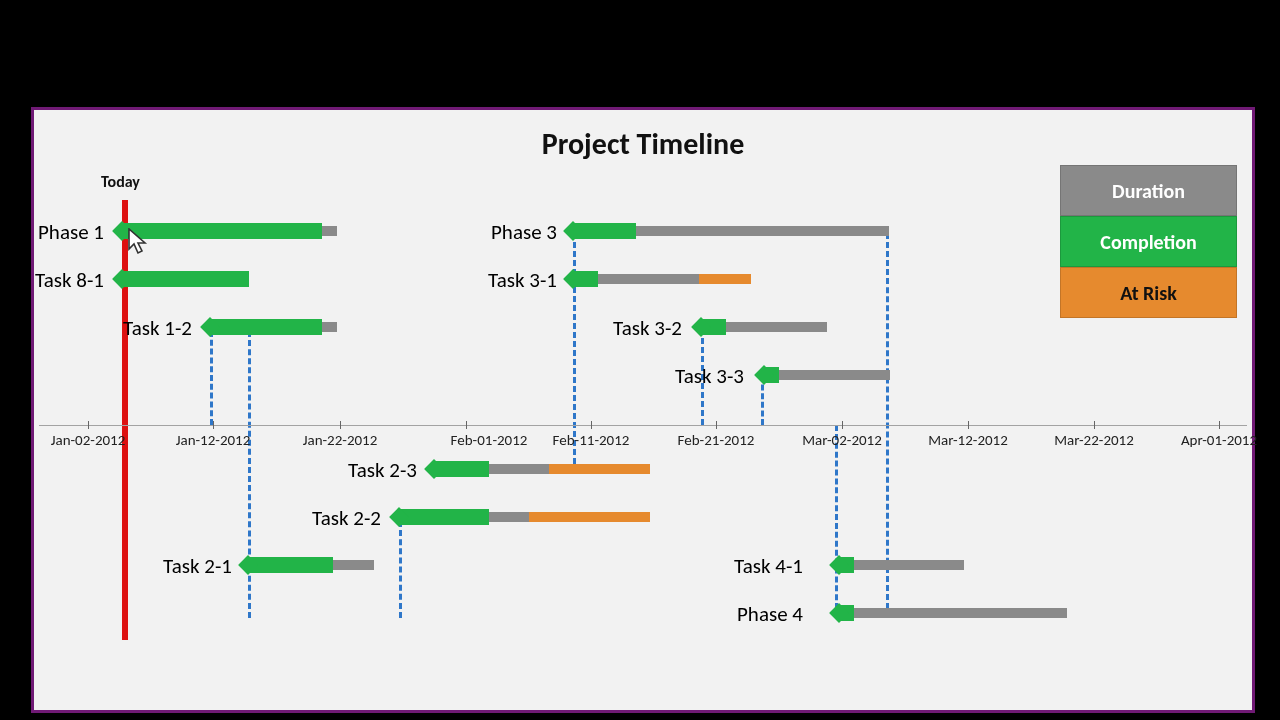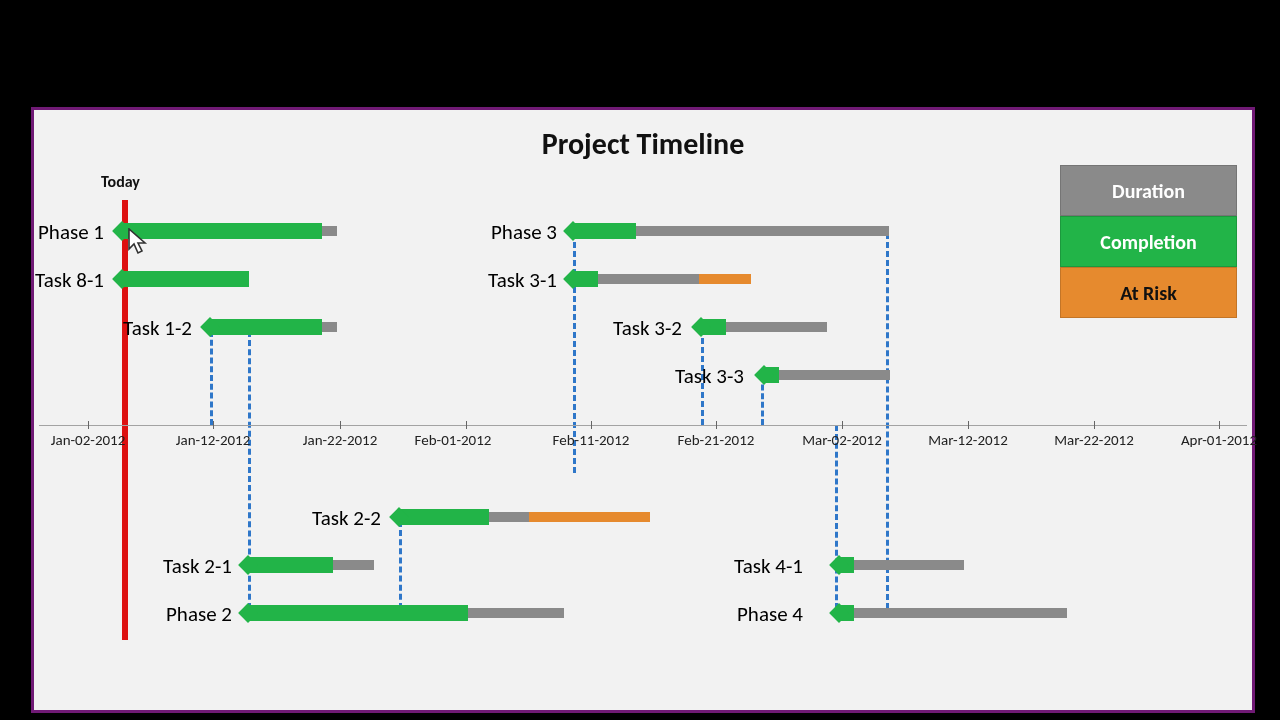--- a/index.html
+++ b/index.html
@@ -73,21 +73,21 @@
     <div class="axis-tick" style="left:552px;"></div>
     <div class="axis-tick" style="left:677px;"></div>
     <div class="axis-tick" style="left:803px;"></div>
     <div class="axis-tick" style="left:929px;"></div>
     <div class="axis-tick" style="left:1055px;"></div>
     <div class="axis-tick" style="left:1180px;"></div>
 
     <div class="axis-label" style="left:49px;">Jan-02-2012</div>
     <div class="axis-label" style="left:174px;">Jan-12-2012</div>
     <div class="axis-label" style="left:301px;">Jan-22-2012</div>
-    <div class="axis-label" style="left:414px;">Feb-01-2012</div>
+    <div class="axis-label" style="left:450px;">Feb-01-2012</div>
     <div class="axis-label" style="left:552px;">Feb-11-2012</div>
     <div class="axis-label" style="left:677px;">Feb-21-2012</div>
     <div class="axis-label" style="left:803px;">Mar-02-2012</div>
     <div class="axis-label" style="left:929px;">Mar-12-2012</div>
     <div class="axis-label" style="left:1055px;">Mar-22-2012</div>
     <div class="axis-label" style="left:1180px;">Apr-01-2012</div>
   </div>
 
   <div class="dep" style="left:176px; top:221px; height:94px;"></div>
   <div class="dep" style="left:214px; top:221px; height:287px;"></div>
@@ -141,42 +141,43 @@
     <div class="diamond" style="left:667px;"></div>
   </div>
 
   <div class="row" style="top:257px;">
     <div class="row-label" style="right:508px;">Task 3-3</div>
     <div class="bar bar-duration" style="left:730px; width:126px;"></div>
     <div class="bar bar-complete" style="left:730px; width:15px;"></div>
     <div class="diamond" style="left:730px;"></div>
   </div>
 
+  <div class="row" style="top:351px;">
+    <div class="row-label" style="right:835px;">Task 2-3</div>
+    <div class="bar bar-duration" style="left:400px; width:115px;"></div>
+    <div class="bar bar-risk" style="left:515px; width:101px;"></div>
+    <div class="bar bar-complete" style="left:400px; width:55px;"></div>
+    <div class="diamond" style="left:400px;"></div>
+  </div>
 
   <div class="row" style="top:399px;">
     <div class="row-label" style="right:871px;">Task 2-2</div>
     <div class="bar bar-duration" style="left:365px; width:130px;"></div>
     <div class="bar bar-risk" style="left:495px; width:121px;"></div>
     <div class="bar bar-complete" style="left:365px; width:90px;"></div>
     <div class="diamond" style="left:365px;"></div>
   </div>
 
   <div class="row" style="top:447px;">
     <div class="row-label" style="right:1020px;">Task 2-1</div>
     <div class="bar bar-duration" style="left:214px; width:126px;"></div>
     <div class="bar bar-complete" style="left:214px; width:85px;"></div>
     <div class="diamond" style="left:214px;"></div>
   </div>
 
-  <div class="row" style="top:495px;">
-    <div class="row-label" style="right:1020px;">Phase 2</div>
-    <div class="bar bar-duration" style="left:214px; width:316px;"></div>
-    <div class="bar bar-complete" style="left:214px; width:220px;"></div>
-    <div class="diamond" style="left:214px;"></div>
-  </div>
 
 
   <div class="row" style="top:447px;">
     <div class="row-label" style="right:449px;">Task 4-1</div>
     <div class="bar bar-duration" style="left:805px; width:125px;"></div>
     <div class="bar bar-complete" style="left:805px; width:15px;"></div>
     <div class="diamond" style="left:805px;"></div>
   </div>
 
   <div class="row" style="top:495px;">

